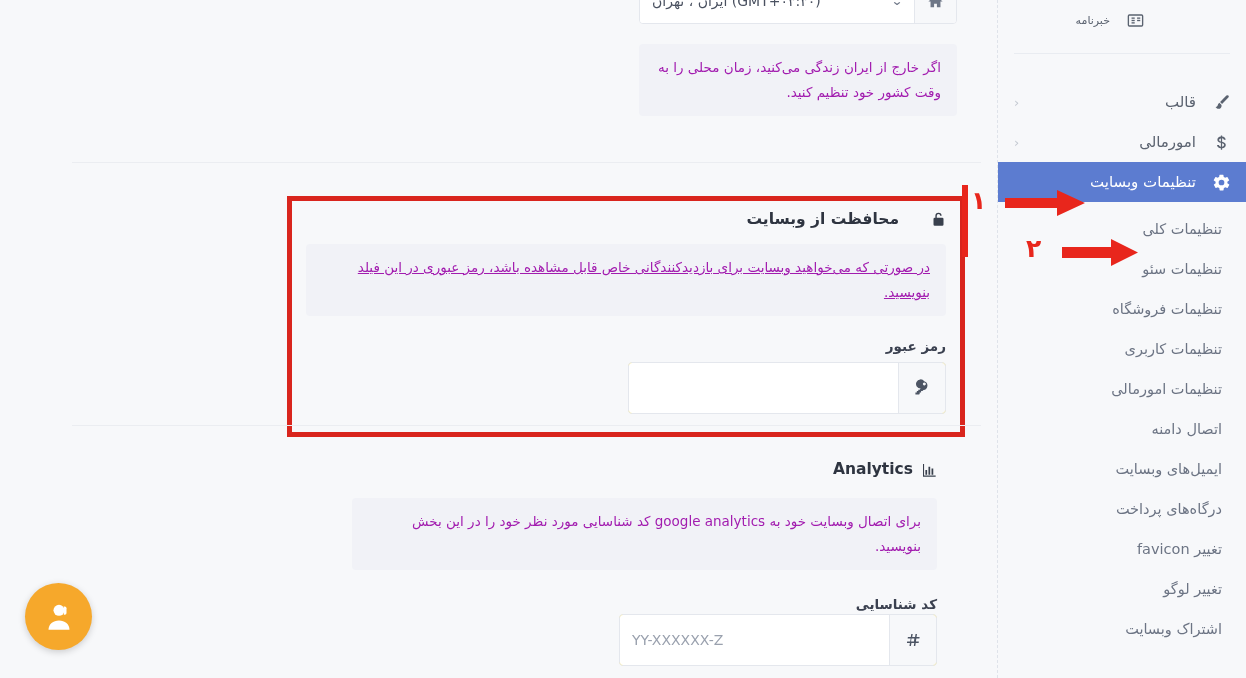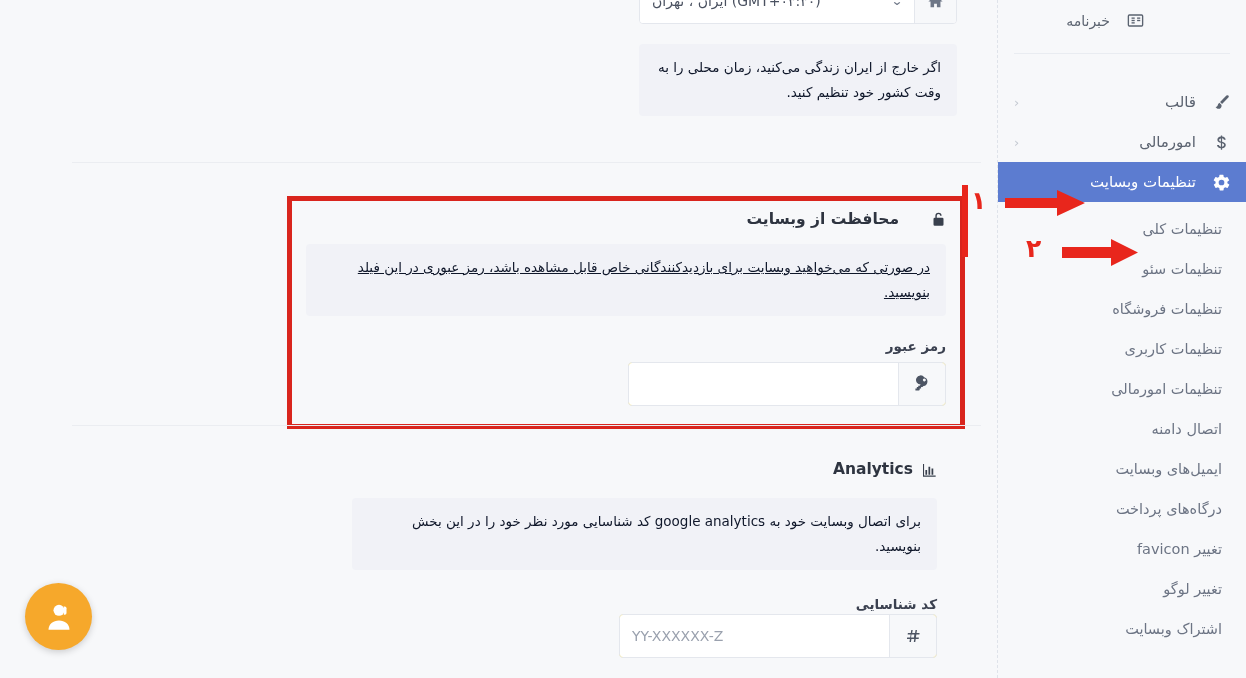--- a/index.html
+++ b/index.html
@@ -34,21 +34,21 @@
     gap: 14px;
   }
   .sb-icon {
     width: 22px; height: 22px;
     display: flex; align-items: center; justify-content: center;
     color: #5b6370;
     flex: 0 0 auto;
   }
   .sb-icon svg { display: block; }
   .sb-label {
-    font-size: 14px;
+    font-size: 11px;
     color: #5b6370;
     white-space: nowrap;
     line-height: 1;
   }
   .sb-divider {
     height: 1px;
     background: #e9ecf1;
     margin: 16px 16px 0 16px;
   }
 
@@ -142,21 +142,21 @@
     font-size: 12px;
     transform: scaleX(1.25);
   }
 
   
   .help-box {
     background: #f1f2f7;
     border-radius: 4px;
     padding: 11px 16px;
     font-size: 13.5px;
-    color: #0f172a;
+    color: #a21caf;
     line-height: 1.85;
     text-align: right;
   }
 
   
   .sec-head {
     display: flex;
     align-items: center;
     justify-content: flex-start;
     gap: 8px;
@@ -173,21 +173,21 @@
 
   .field-label {
     font-size: 13.5px;
     font-weight: bold;
     color: #3b4150;
     text-align: right;
   }
 
   .input-group {
     display: flex;
-    height: 44px;
+    height: 52px;
     width: 318px;
     border-radius: 4px;
     overflow: hidden;
     border: 1px solid #e4e7ed;
     background: #fde047;
   }
   .ig-addon {
     width: 47px;
     background: #f7f8fa;
     border-left: 1px solid #e4e7ed;

